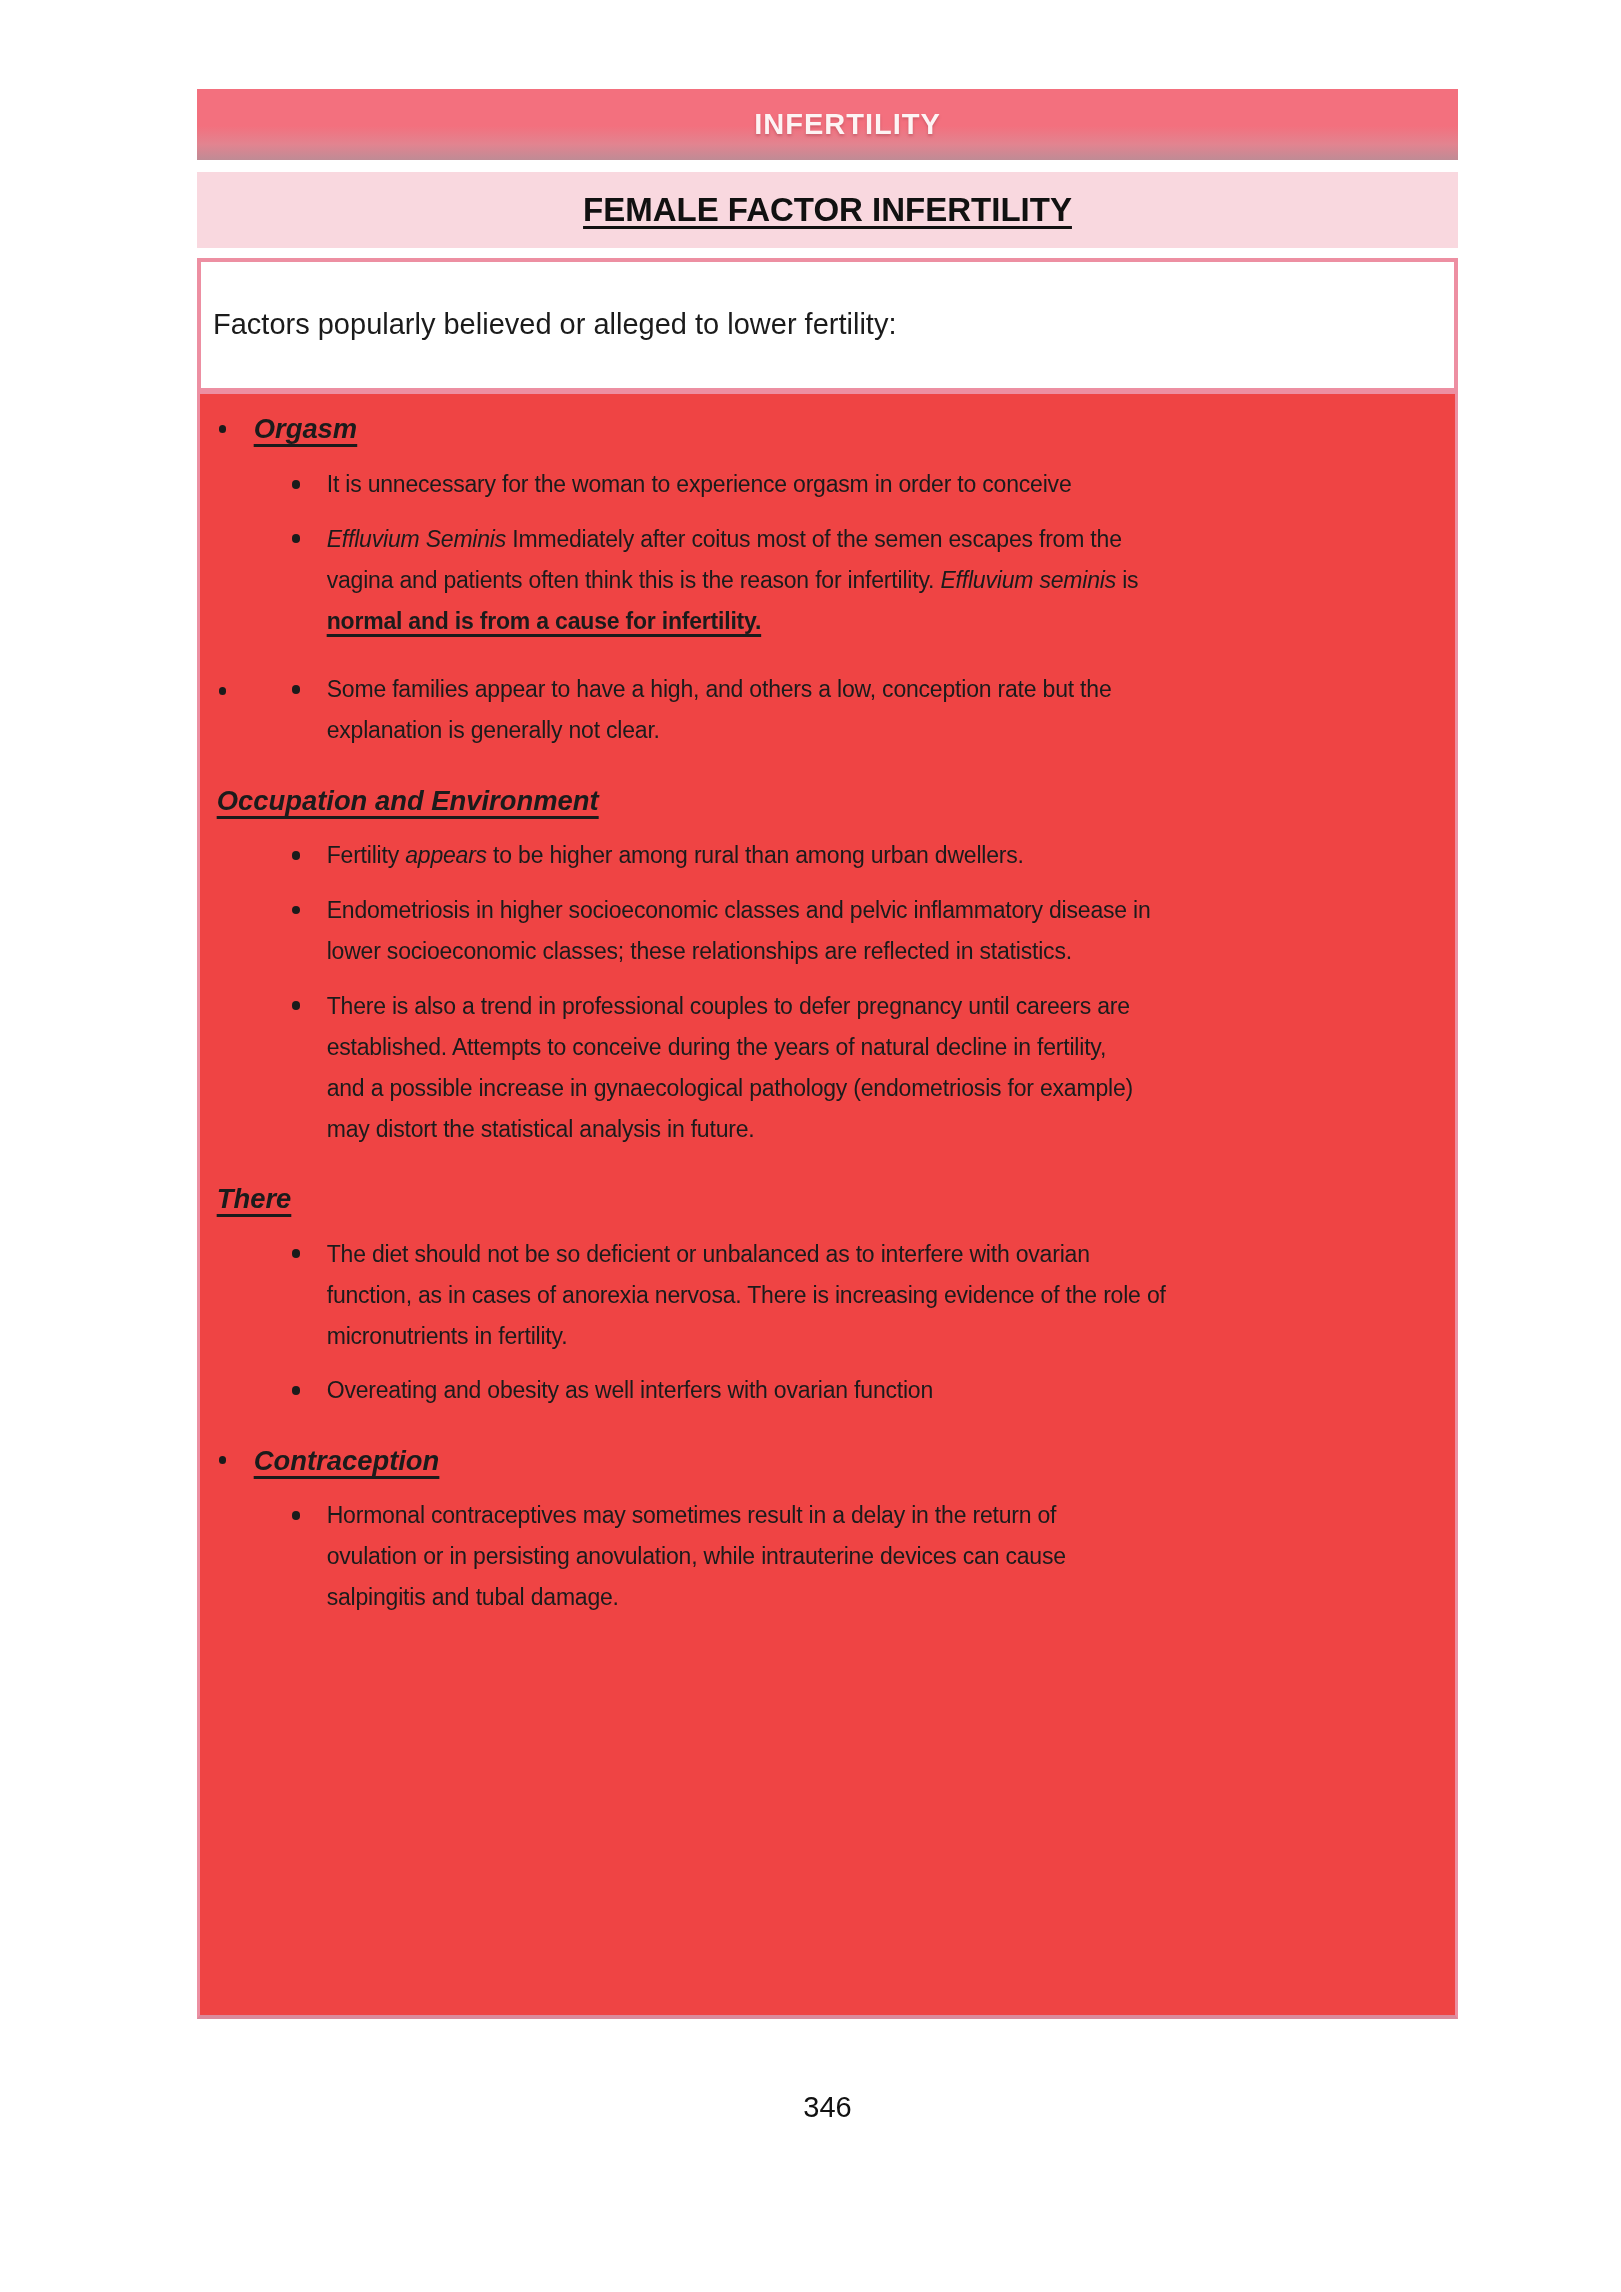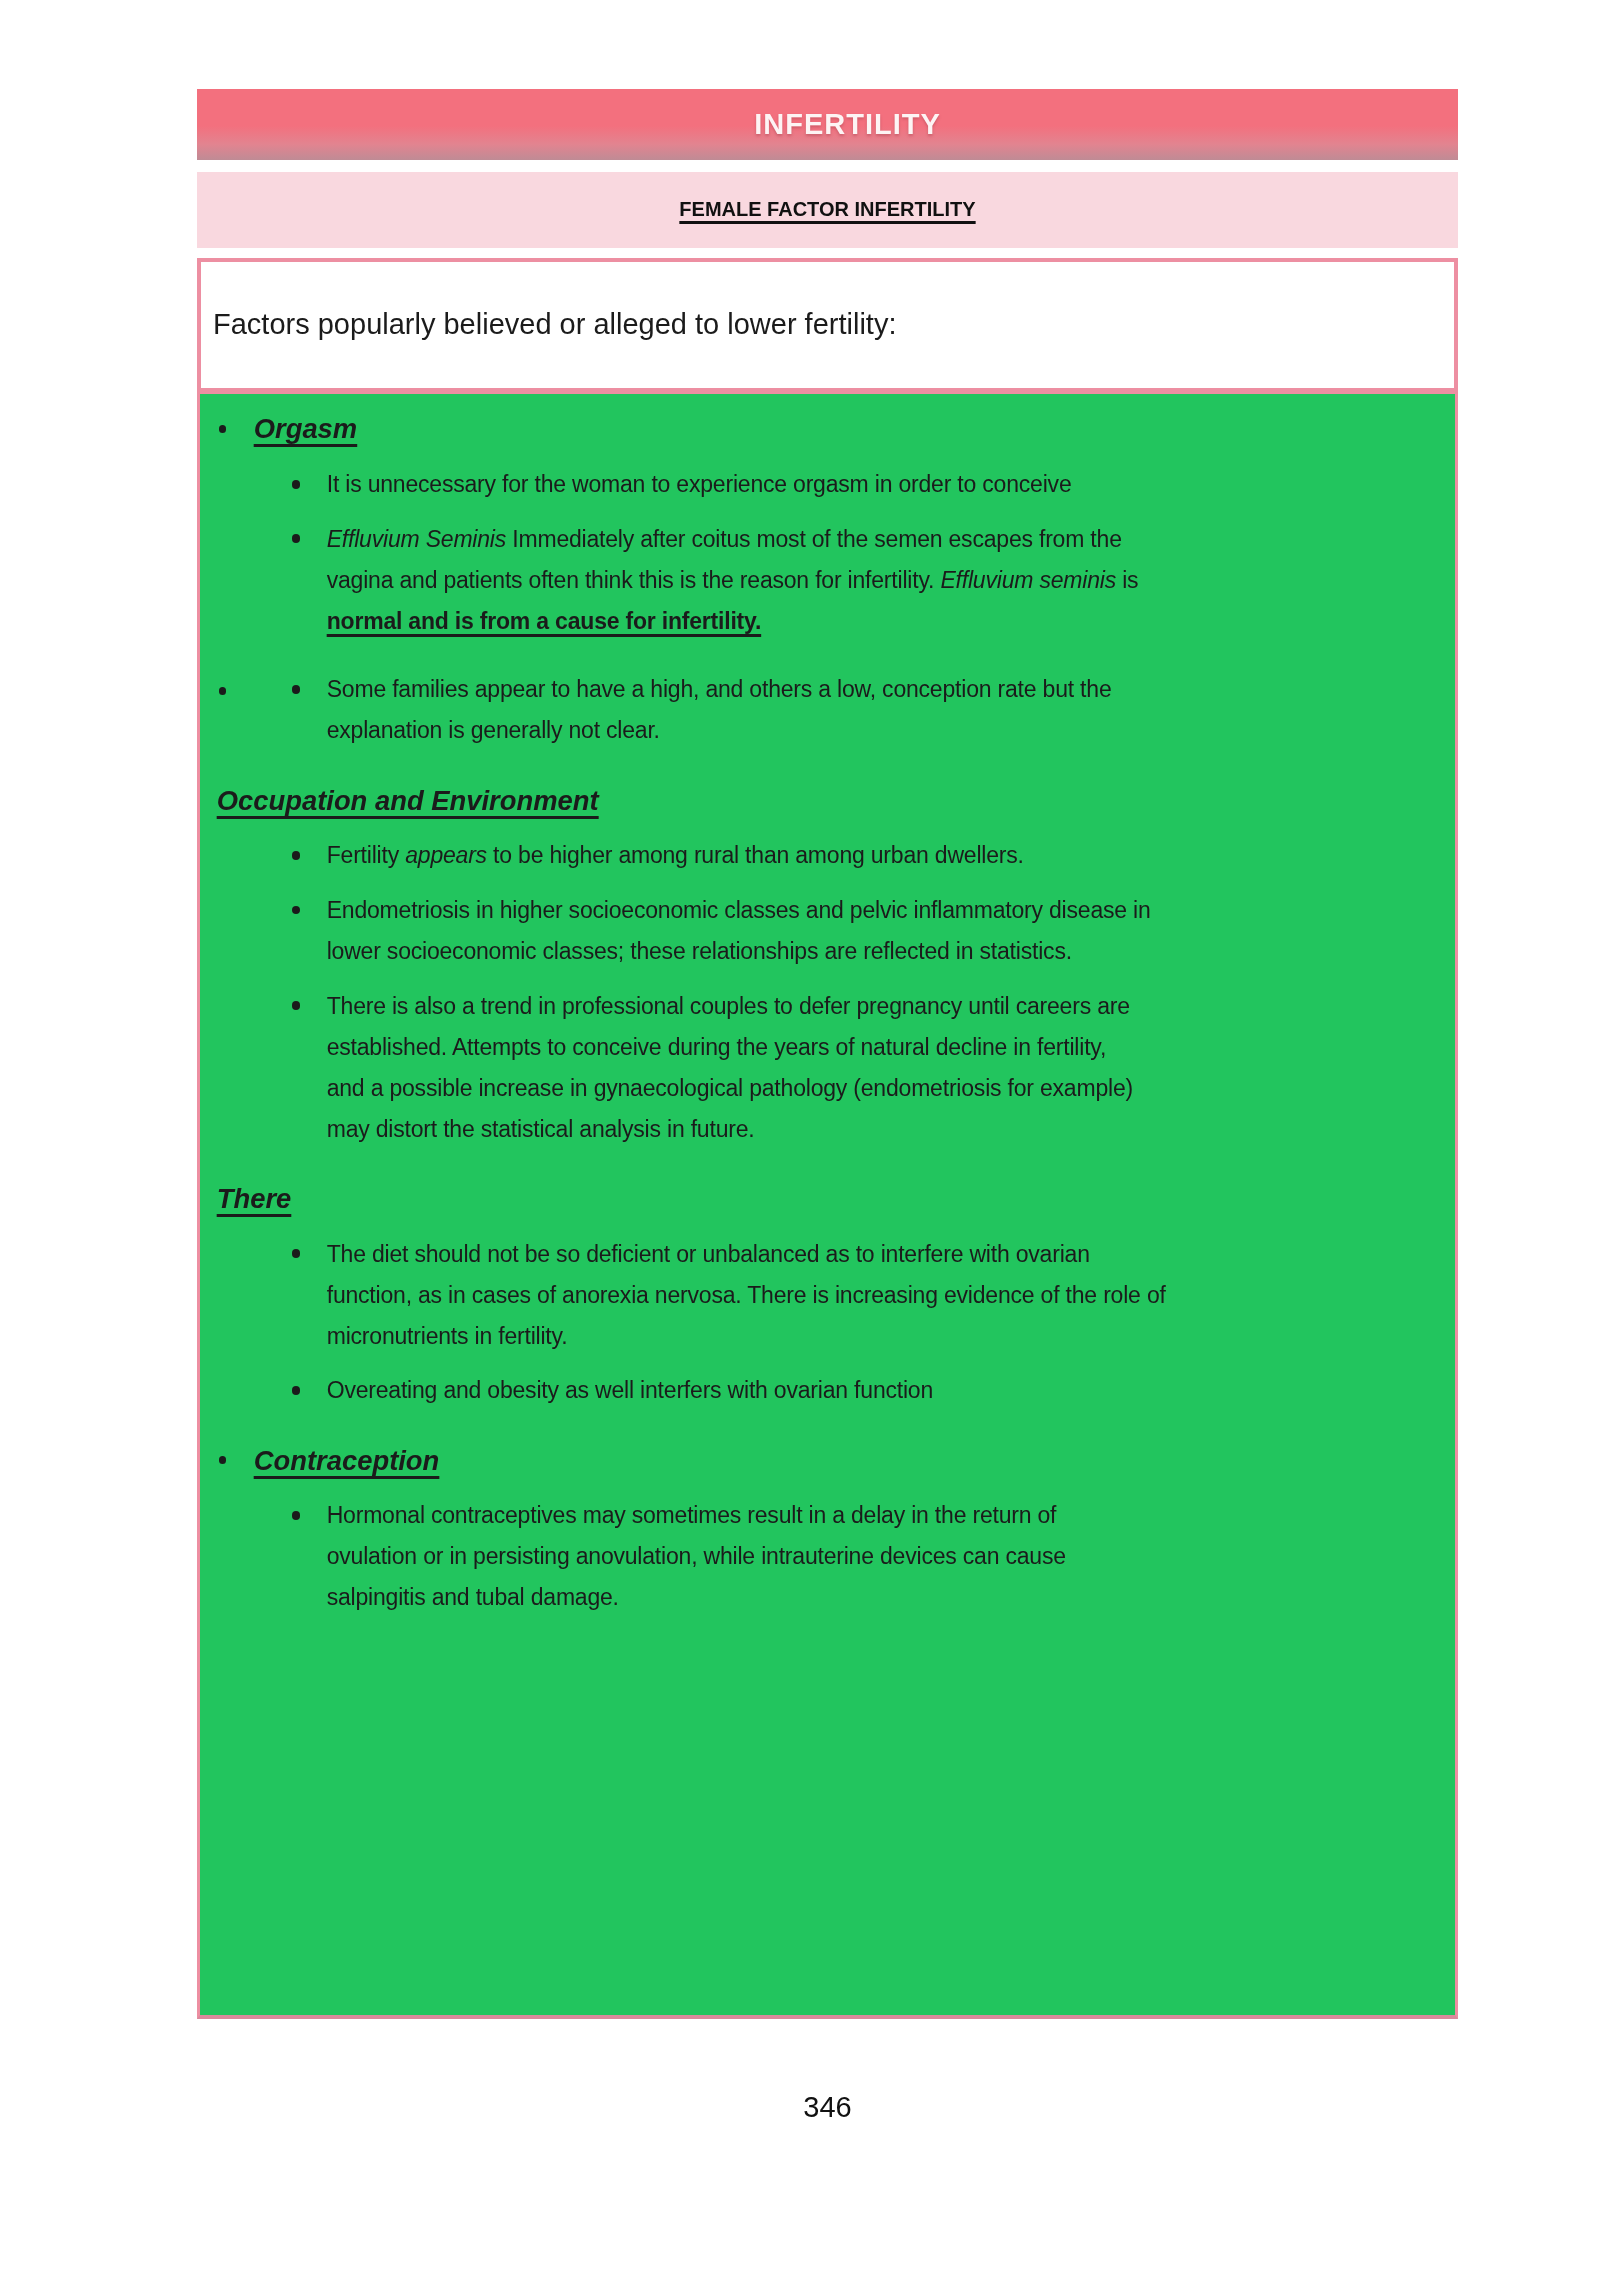--- a/index.html
+++ b/index.html
@@ -7,29 +7,29 @@
        font-family:"Liberation Sans",sans-serif;color:var(--ink,#1b1b1b);}
   .content{position:absolute;left:197px;top:89px;width:1261px;}
 
   .banner{height:71px;display:flex;align-items:center;justify-content:center;
           background:linear-gradient(180deg,var(--banner-pink,#f3707e) 0%,var(--banner-pink,#f3707e) 52%,#e28490 78%,var(--banner-pink-dark,#bf8b95) 100%);padding-left:40px;}
   .banner-title{color:#fdf4f4;font-size:29px;font-weight:bold;letter-spacing:1px;
           text-shadow:0 2px 2.9px rgba(140,50,60,0.35);}
 
   .band{margin-top:11.8px;height:76px;display:flex;align-items:center;justify-content:center;
         background:var(--band-pink,#f9d8df);}
-  .band-title{font-size:20px;font-weight:bold;color:#111;
+  .band-title{font-size:33px;font-weight:bold;color:#111;
         text-decoration:underline;text-decoration-thickness:3.4px;text-underline-offset:4.9px;}
 
   .intro-box{margin-top:9.8px;height:134px;box-sizing:border-box;
         border:4.9px solid var(--border-pink,#ed8fa2);
         display:flex;align-items:center;padding-left:12px;background:#fff;}
   .intro-text{font-size:29px;}
 
-  .main-box{height:1627px;box-sizing:border-box;background:#22c55e;overflow:hidden;
+  .main-box{height:1627px;box-sizing:border-box;background:#ef4444;overflow:hidden;
         border:3.9px solid var(--border-pink,#ed8fa2);
         border-top-width:2.9px;border-bottom:4.9px solid #da8a9c;
         padding:11.8px 9.8px 0 16.7px;}
 
   .heading{font-size:27.4px;font-weight:bold;font-style:italic;line-height:43px;
         margin:27.4px 0 13.7px 0;position:relative;}
   .heading.bulleted{padding-left:37px;}
   section:first-child .heading{margin-top:2px;}
   .h-text{text-decoration:underline;text-decoration-thickness:3.4px;text-underline-offset:5.9px;}
   .h-bullet{position:absolute;left:2px;top:17.6px;width:7.8px;height:7.8px;border-radius:50%;background:#1b1b1b;}

